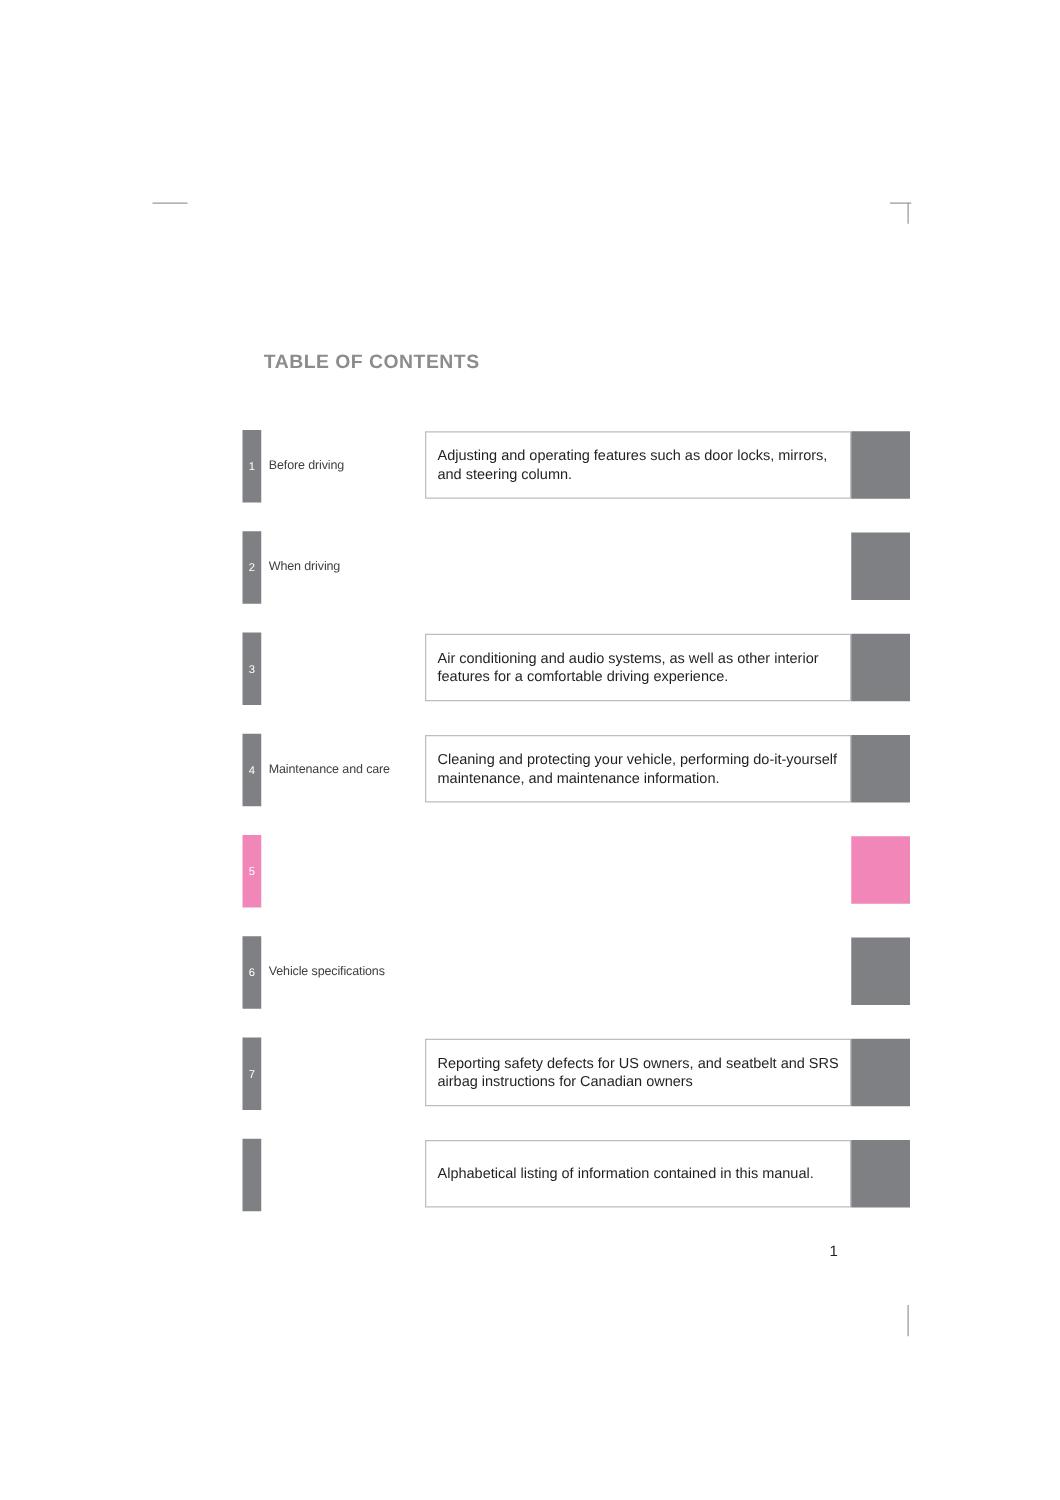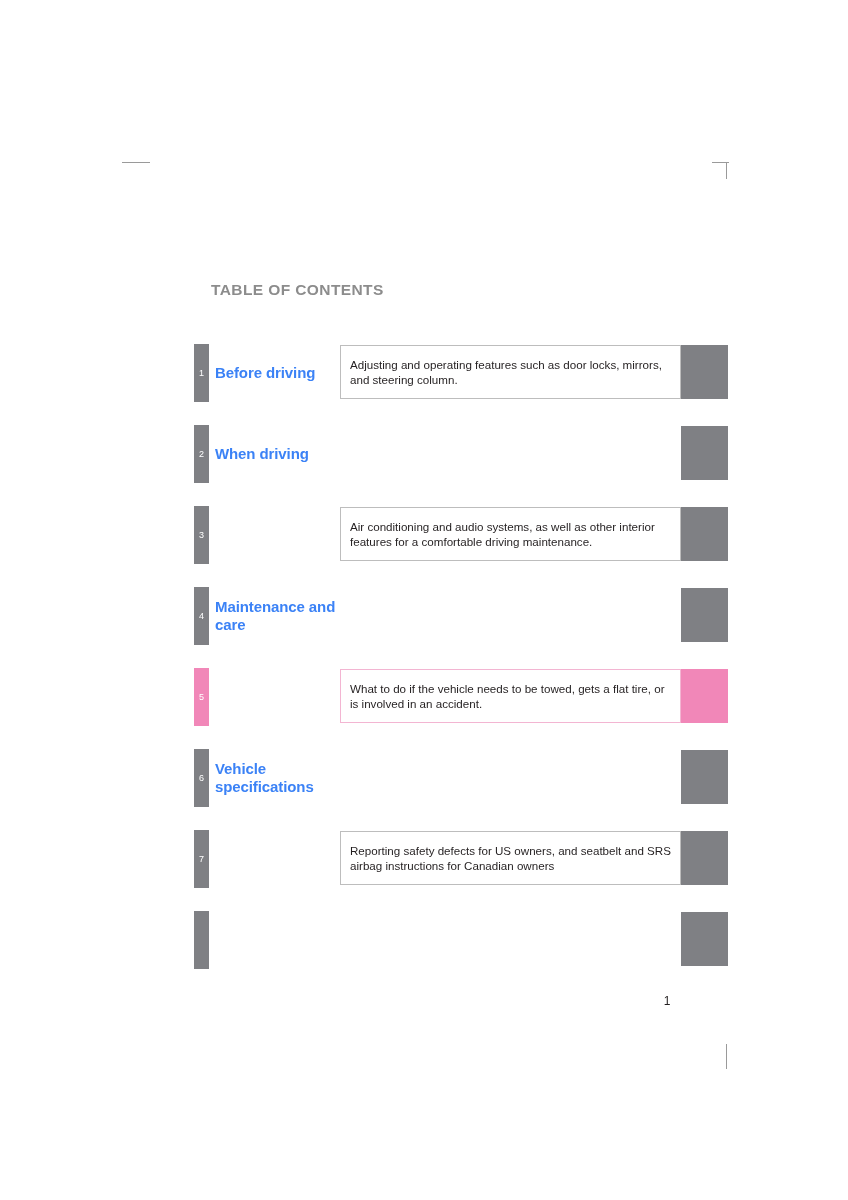--- a/index.html
+++ b/index.html
@@ -98,23 +98,23 @@
 
   
   .row-name {
     position: absolute;
     left: 21px;
     top: 0;
     width: 122px;
     height: 58px;
     display: flex;
     align-items: center;
-    font-size: 15px;
-    font-weight: bold;
-    color: #3b82f6;
+    font-size: 10px;
+    font-weight: normal;
+    color: #404040;
     line-height: 1.18;
     letter-spacing: -0.1px;
   }
 
   
   .row-desc {
     position: absolute;
     left: 146px;
     top: 1px;
     width: 341px;
@@ -176,49 +176,52 @@
         <div class="row-block"></div>
       </div>
       <div class="toc-row">
         <div class="row-tab">2</div>
         <div class="row-name">When driving</div>
         <div class="row-block"></div>
       </div>
       <div class="toc-row">
         <div class="row-tab">3</div>
         <div class="row-desc">
-          <div class="row-desc-text">Air conditioning and audio systems, as well as other interior features for a comfortable driving maintenance.</div>
+          <div class="row-desc-text">Air conditioning and audio systems, as well as other interior features for a comfortable driving experience.</div>
         </div>
         <div class="row-block"></div>
       </div>
       <div class="toc-row">
         <div class="row-tab">4</div>
         <div class="row-name">Maintenance and care</div>
+        <div class="row-desc">
+          <div class="row-desc-text">Cleaning and protecting your vehicle, performing do-it-yourself maintenance, and maintenance information.</div>
+        </div>
         <div class="row-block"></div>
       </div>
       <div class="toc-row">
         <div class="row-tab accent">5</div>
-        <div class="row-desc accent">
-          <div class="row-desc-text">What to do if the vehicle needs to be towed, gets a flat tire, or is involved in an accident.</div>
-        </div>
         <div class="row-block accent"></div>
       </div>
       <div class="toc-row">
         <div class="row-tab">6</div>
         <div class="row-name">Vehicle specifications</div>
         <div class="row-block"></div>
       </div>
       <div class="toc-row">
         <div class="row-tab">7</div>
         <div class="row-desc">
           <div class="row-desc-text">Reporting safety defects for US owners, and seatbelt and SRS airbag instructions for Canadian owners</div>
         </div>
         <div class="row-block"></div>
       </div>
       <div class="toc-row">
         <div class="row-tab blank"></div>
+        <div class="row-desc">
+          <div class="row-desc-text">Alphabetical listing of information contained in this manual.</div>
+        </div>
         <div class="row-block"></div>
       </div>
     </div>
 
   <div class="page-number">1</div>
 
 </div>
 
 </body></html>

